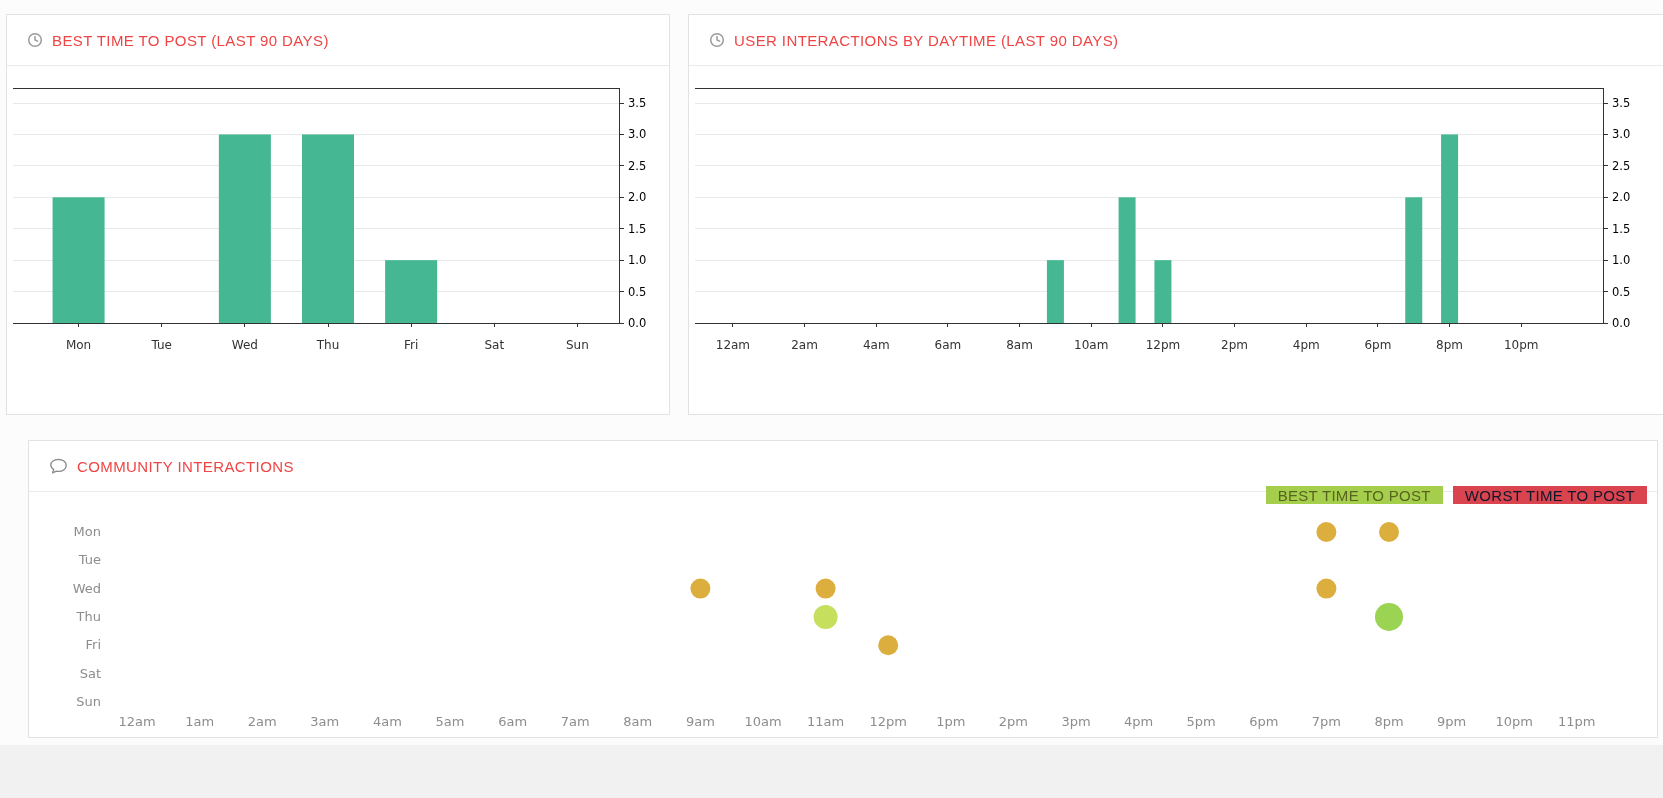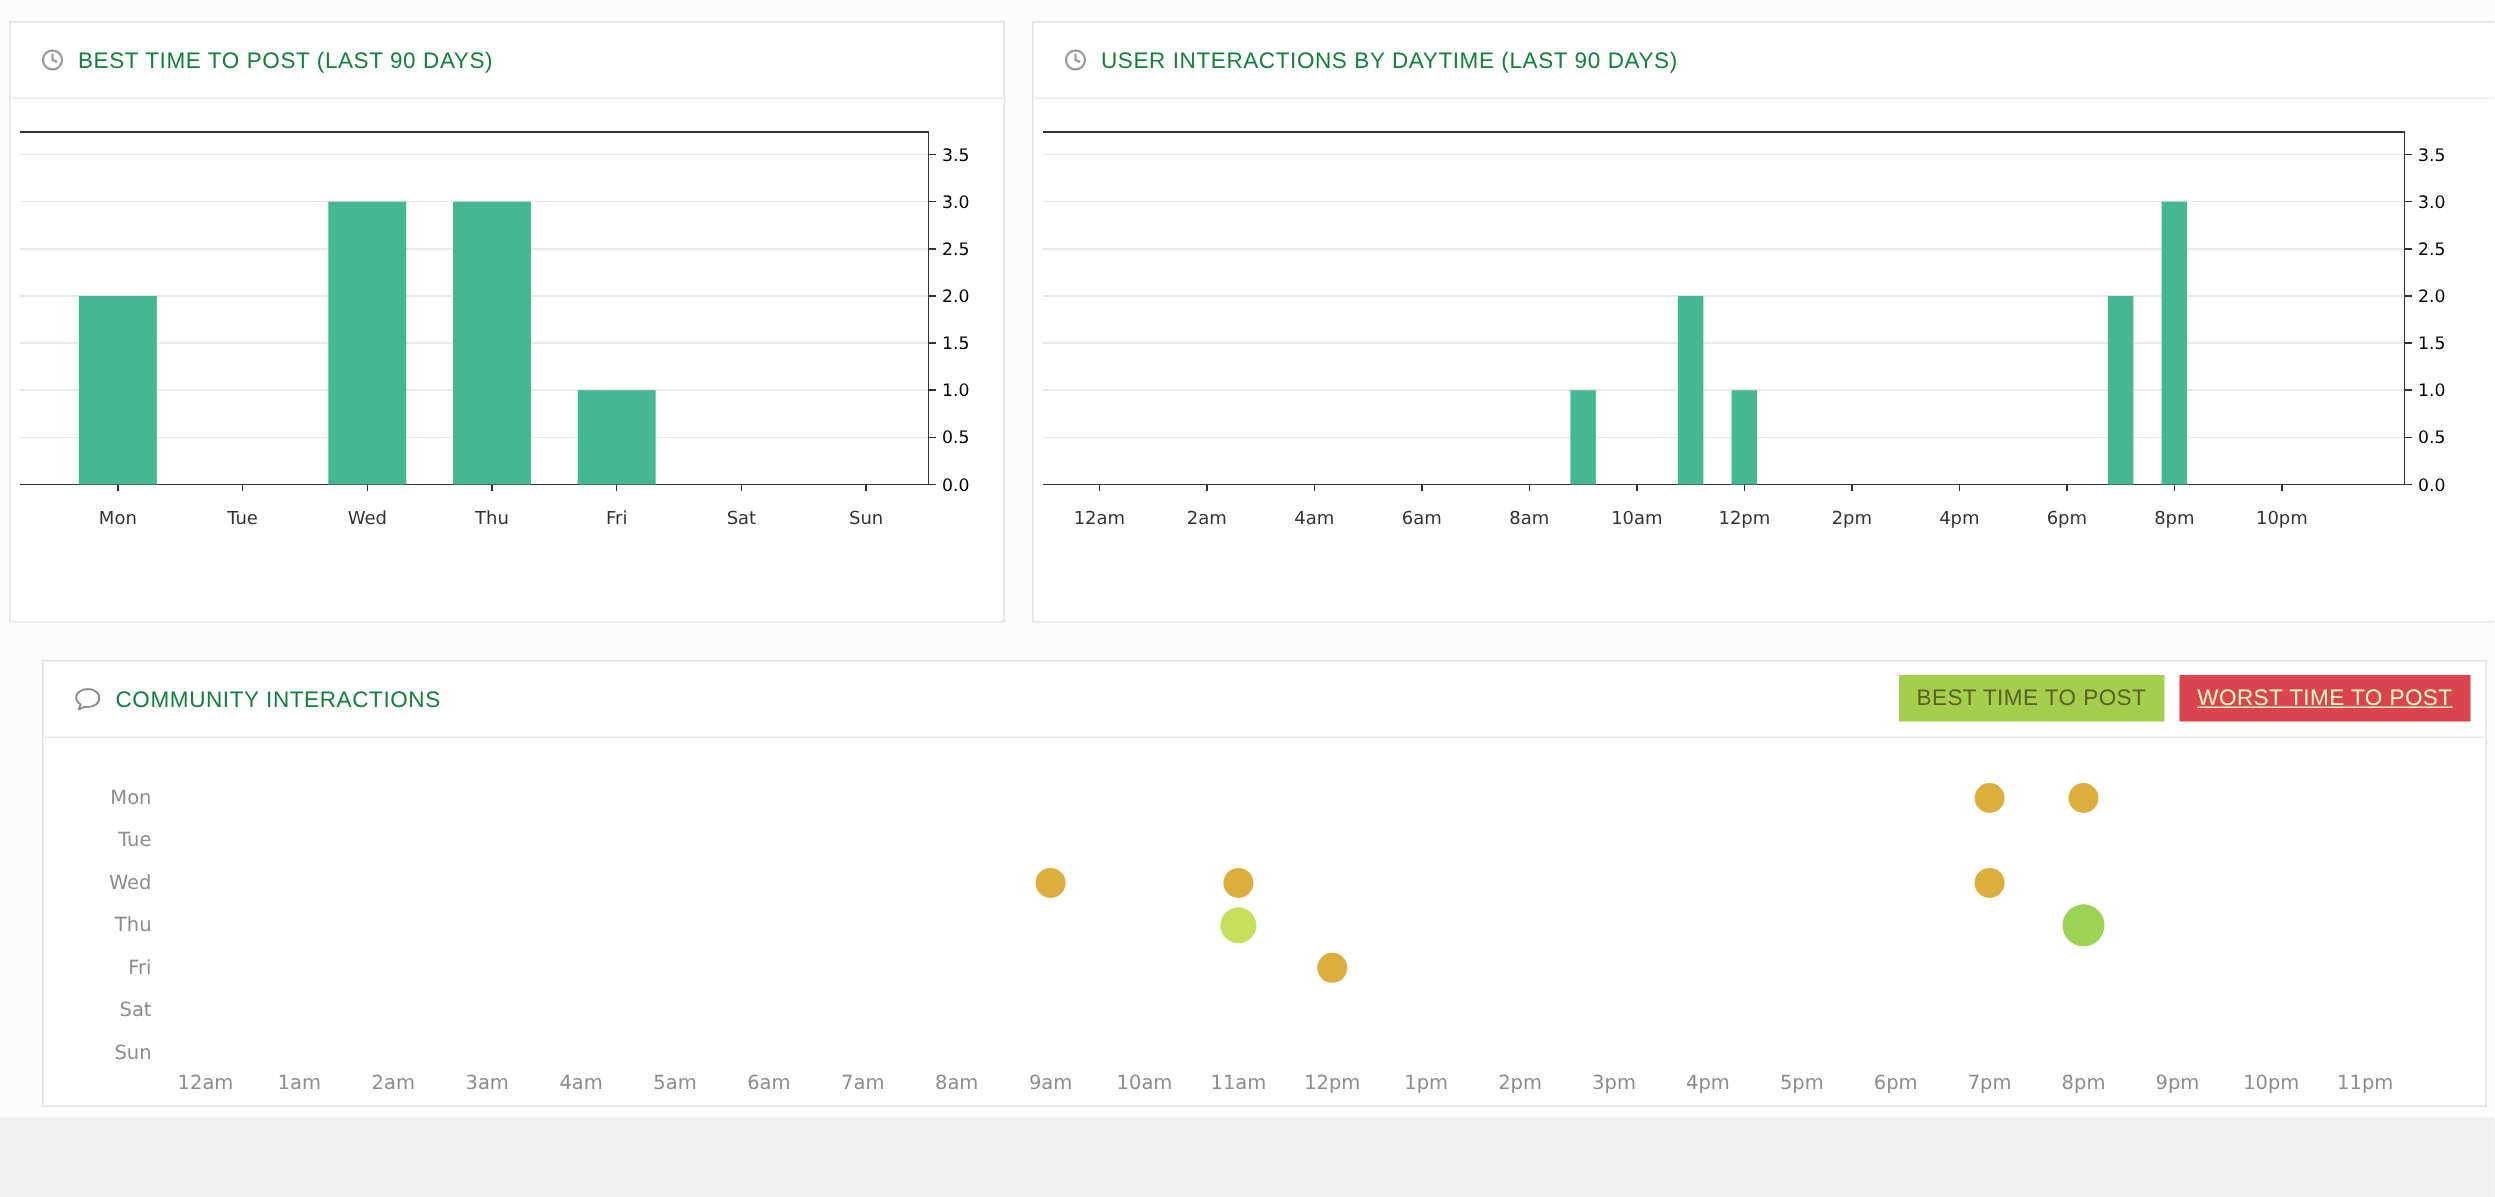--- a/index.html
+++ b/index.html
@@ -9,26 +9,26 @@
     font-family:"Liberation Sans", sans-serif;
   }
   .panel{position:absolute;background:#ffffff;border:1px solid #e2e2e2;box-sizing:border-box;}
   #panel-best{left:6px;top:14px;width:664px;height:401px;}
   #panel-daytime{left:688px;top:14px;width:1088px;height:401px;}
   #panel-community{left:28px;top:440px;width:1630px;height:298px;}
   .panel-header{
     height:51px;display:flex;align-items:center;padding:0 20px;
     border-bottom:1px solid #ebebeb;position:relative;box-sizing:border-box;
   }
-  .panel-title{color:#15803d;font-size:15px;letter-spacing:.4px;white-space:nowrap;}
+  .panel-title{color:#ef4444;font-size:15px;letter-spacing:.4px;white-space:nowrap;}
   .hicon{margin-right:9px;display:flex;align-items:center;}
   .badges{position:absolute;right:10px;top:9px;display:flex;gap:10px;}
   .badge{
-    height:31px;display:flex;align-items:center;padding:0 12px;
-    font-size:15px;letter-spacing:.3px;white-space:nowrap;cursor:default;
+    height:18px;display:flex;align-items:center;padding:0 12px;
+    font-size:15px;letter-spacing:.3px;white-space:nowrap;cursor:default;margin-top:36px;
   }
   .chart-wrap{position:relative;}
   svg text{font-family:"DejaVu Sans", sans-serif;}
   .bottom-strip{position:absolute;left:0;top:745px;width:1663px;height:53px;background:#f1f1f1;}
 </style>
 </head>
 <body>
 
 <div class="panel" id="panel-best">
   <div class="panel-header">
@@ -164,21 +164,21 @@
 <div class="panel" id="panel-community">
   <div class="panel-header">
     <span class="hicon">
       <svg width="19" height="17" viewBox="0 0 19 17">
         <path d="M9.5 1.3 C5.2 1.3 1.8 3.8 1.8 7 c0 1.8 1.1 3.4 2.9 4.5 L3.6 14.9 l3.8-1.7 c.68.15 1.38.22 2.1.22 4.3 0 7.7-2.6 7.7-6.02 S13.8 1.3 9.5 1.3 Z" fill="none" stroke="#8a8a8a" stroke-width="1.3" stroke-linejoin="round"></path>
       </svg>
     </span>
     <span class="panel-title">COMMUNITY INTERACTIONS</span>
     <div class="badges">
       <span class="badge" style="background: rgb(166, 206, 77); color: rgb(86, 100, 31);">BEST TIME TO POST</span>
-      <span class="badge" style="background: rgb(217, 68, 79); color: #fef9c3; text-decoration: underline;">WORST TIME TO POST</span>
+      <span class="badge" style="background: rgb(217, 68, 79); color: #0f172a;">WORST TIME TO POST</span>
     </div>
   </div>
   <div class="chart-wrap">
     <svg width="1630" height="250">
         <text x="72" y="44" text-anchor="end" font-size="13" fill="#8d8d8d">Mon</text>
         <text x="72" y="72.3" text-anchor="end" font-size="13" fill="#8d8d8d">Tue</text>
         <text x="72" y="100.6" text-anchor="end" font-size="13" fill="#8d8d8d">Wed</text>
         <text x="72" y="128.9" text-anchor="end" font-size="13" fill="#8d8d8d">Thu</text>
         <text x="72" y="157.2" text-anchor="end" font-size="13" fill="#8d8d8d">Fri</text>
         <text x="72" y="185.5" text-anchor="end" font-size="13" fill="#8d8d8d">Sat</text>

